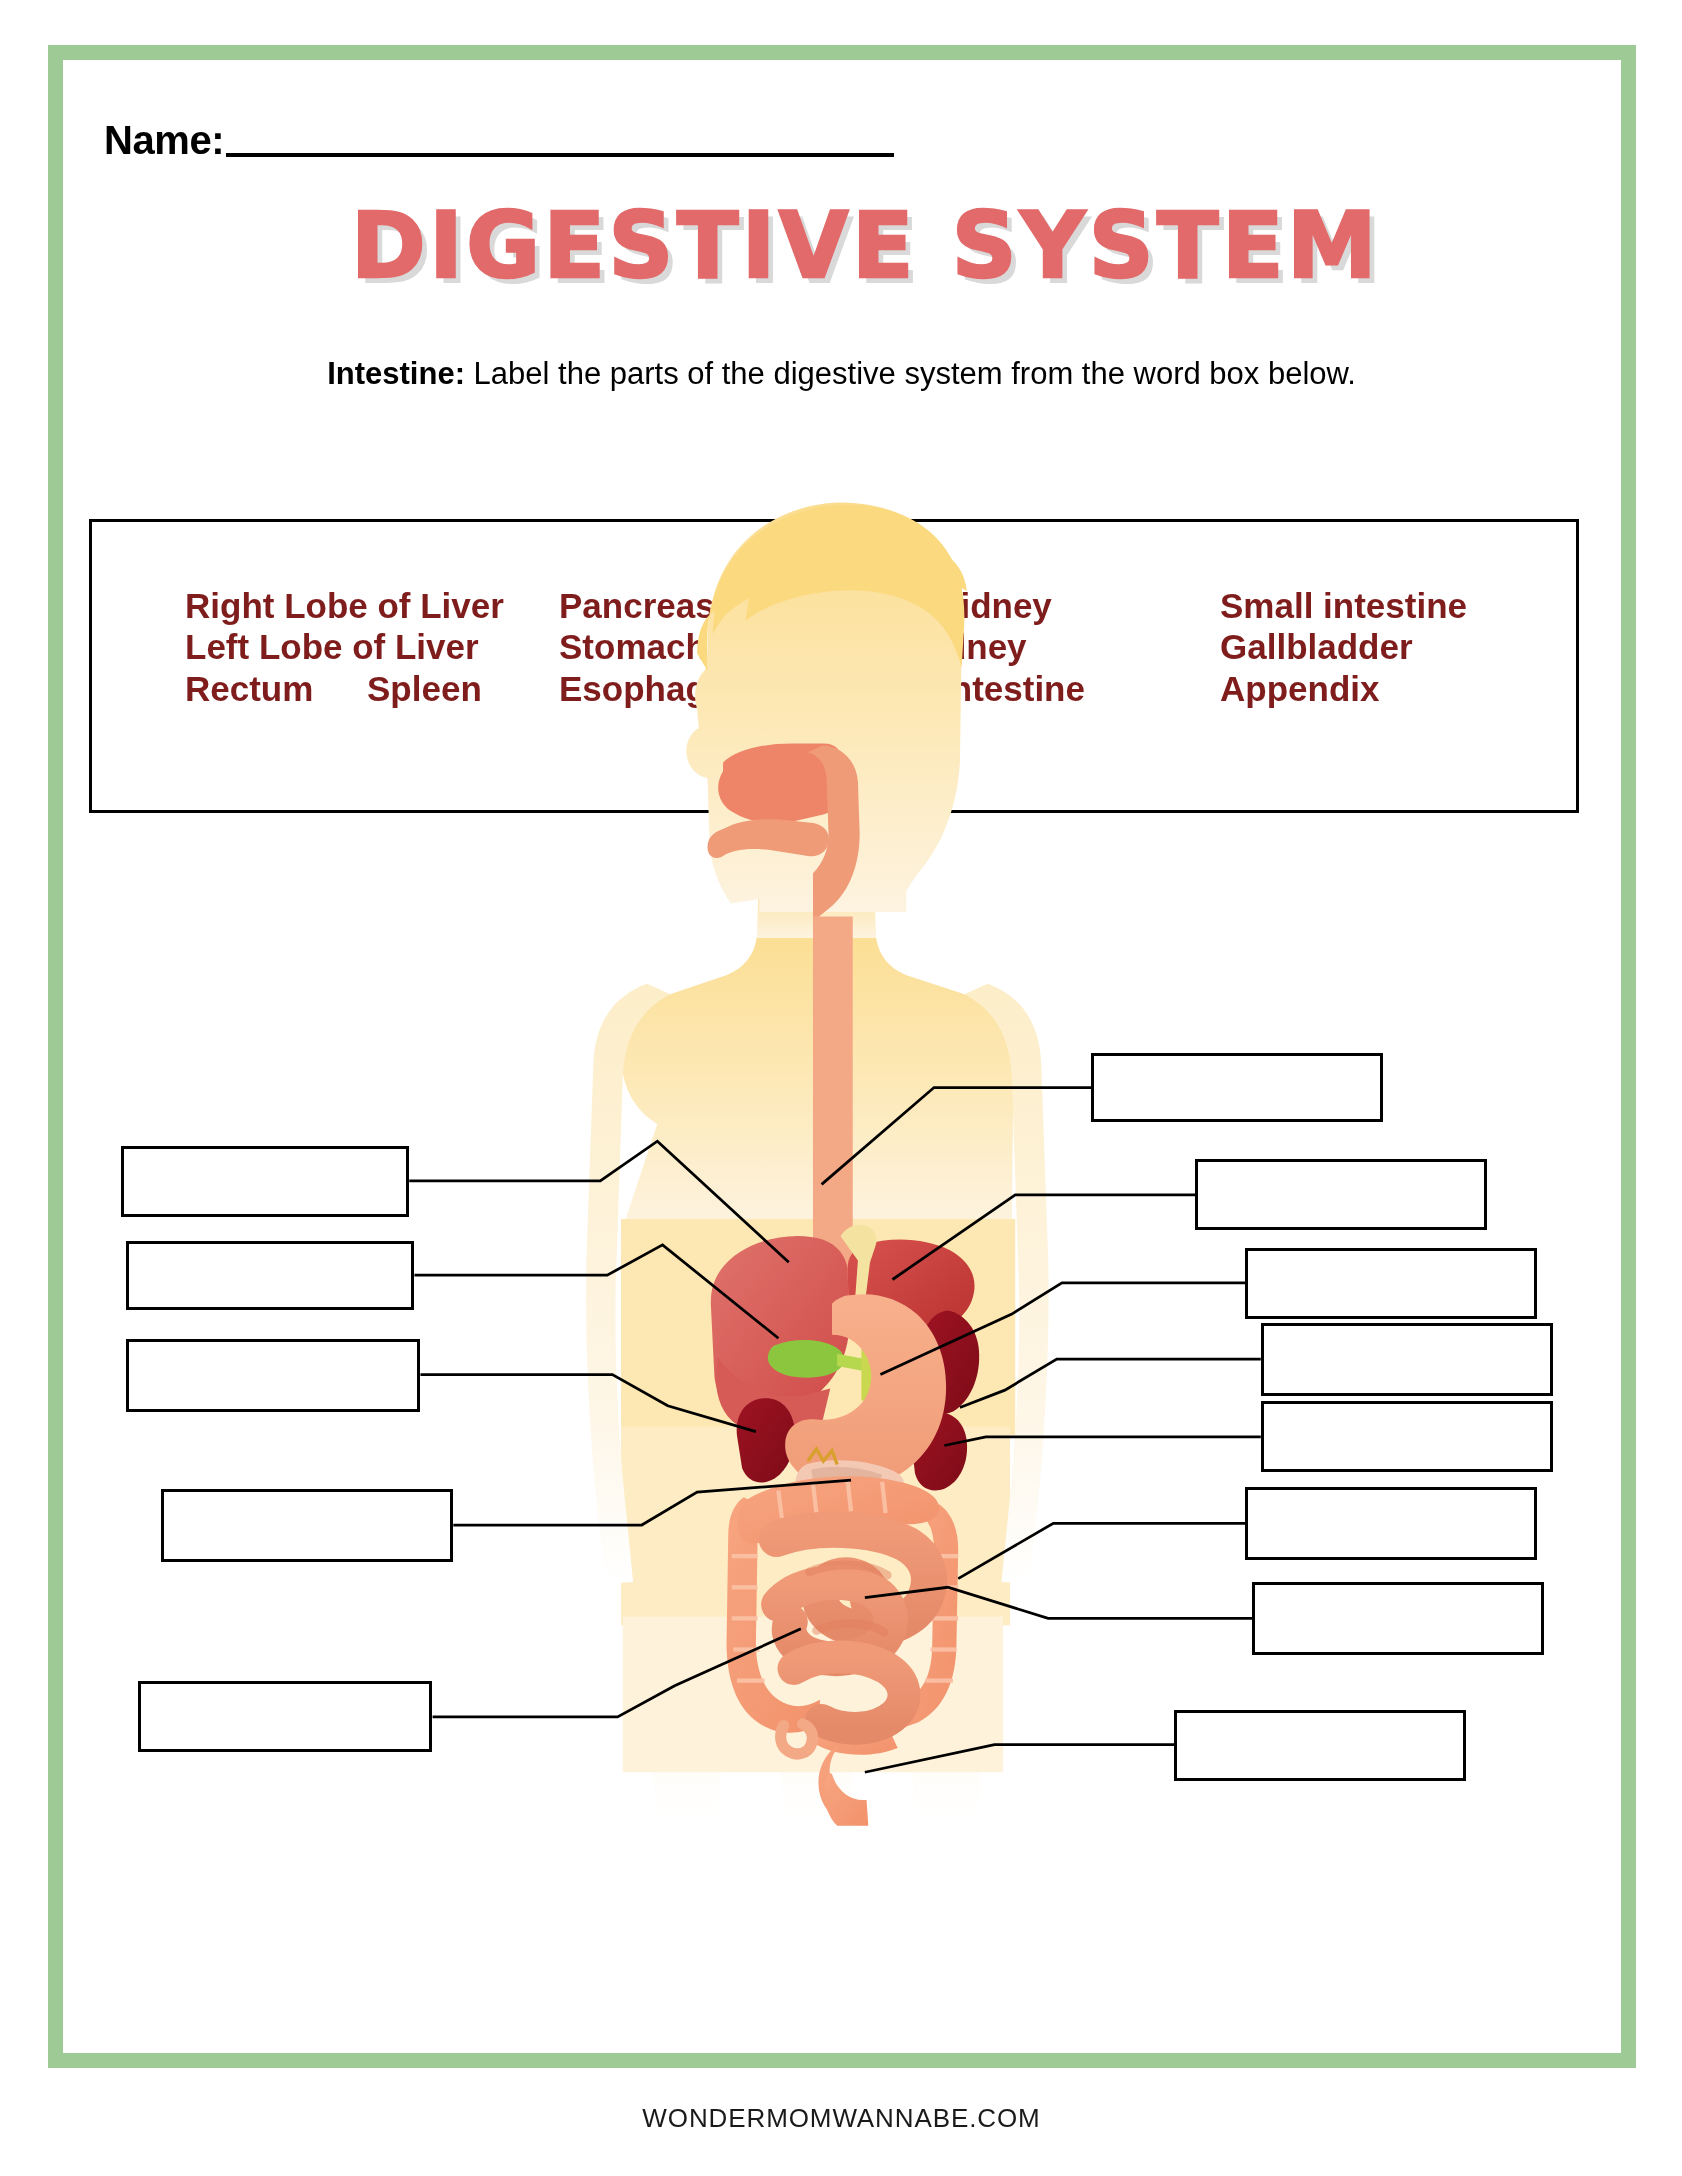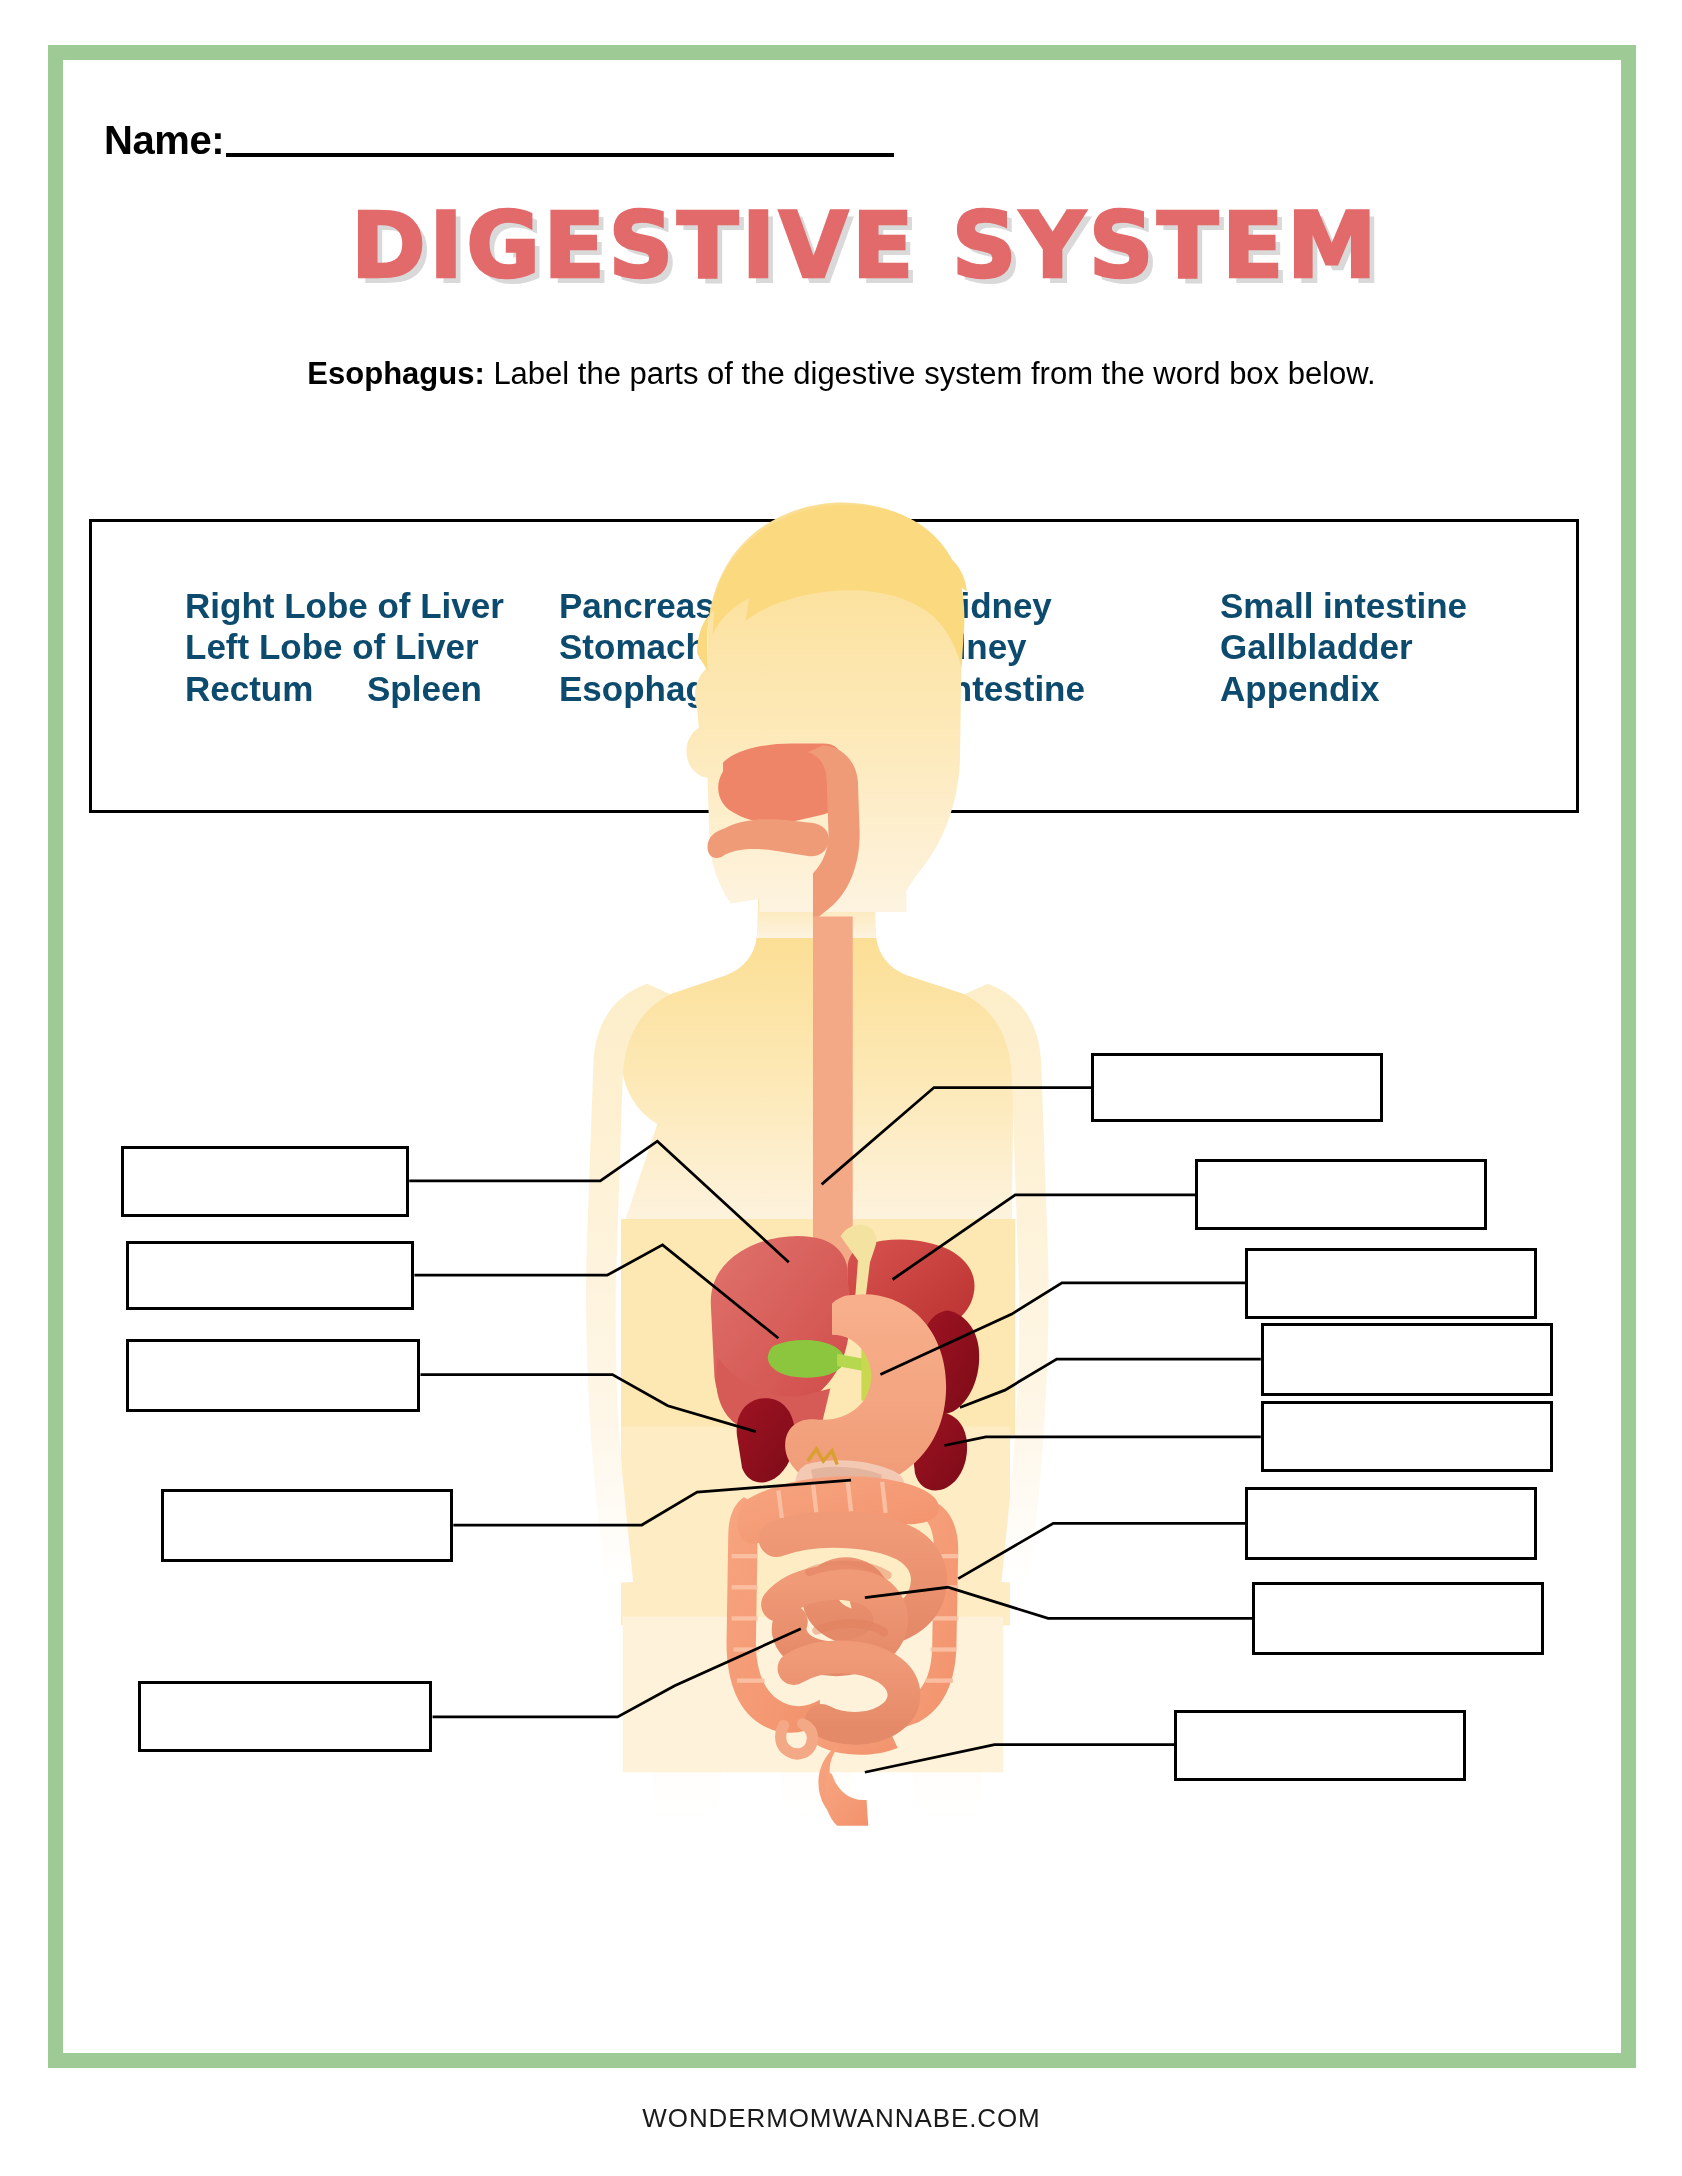--- a/index.html
+++ b/index.html
@@ -67,21 +67,21 @@
   
   .wordbox{
     position:absolute;
     left:89px;top:519px;
     width:1490px;height:294px;
     border:3.5px solid #000;
     box-sizing:border-box;
   }
   .wb-cell{
     position:absolute;
-    font-size:35px;font-weight:bold;color:#0c4a6e;
+    font-size:35px;font-weight:bold;color:#7f1d1d;
     white-space:nowrap;
     font-family:"Liberation Sans", sans-serif;
   }
 
   
   .stage{position:absolute;left:0;top:0;width:1683px;height:2176px;}
   svg.diagram{position:absolute;left:0;top:0;width:1683px;height:2176px;}
 
   
   .abox{
@@ -108,21 +108,21 @@
   <div class="frame"></div>
 
   <div class="name-row">
     <span class="name-label">Name:</span>
     <span class="name-line"></span>
   </div>
 
   <div class="title">DIGESTIVE SYSTEM</div>
 
   <div class="directions">
-    <b>Esophagus:</b><span> Label the parts of the digestive system from the word box below.</span>
+    <b>Intestine:</b><span> Label the parts of the digestive system from the word box below.</span>
   </div>
 
   <div class="wordbox" id="wordbox">
       <div class="wb-cell" style="left: 93px; top: 64px;">Right Lobe of Liver</div>
       <div class="wb-cell" style="left: 467px; top: 64px;">Pancreas</div>
       <div class="wb-cell" style="left: 744px; top: 64px;">Right Kidney</div>
       <div class="wb-cell" style="left: 1128px; top: 64px;">Small intestine</div>
       <div class="wb-cell" style="left: 93px; top: 105px;">Left Lobe of Liver</div>
       <div class="wb-cell" style="left: 467px; top: 105px;">Stomach</div>
       <div class="wb-cell" style="left: 744px; top: 105px;">Left Kidney</div>

